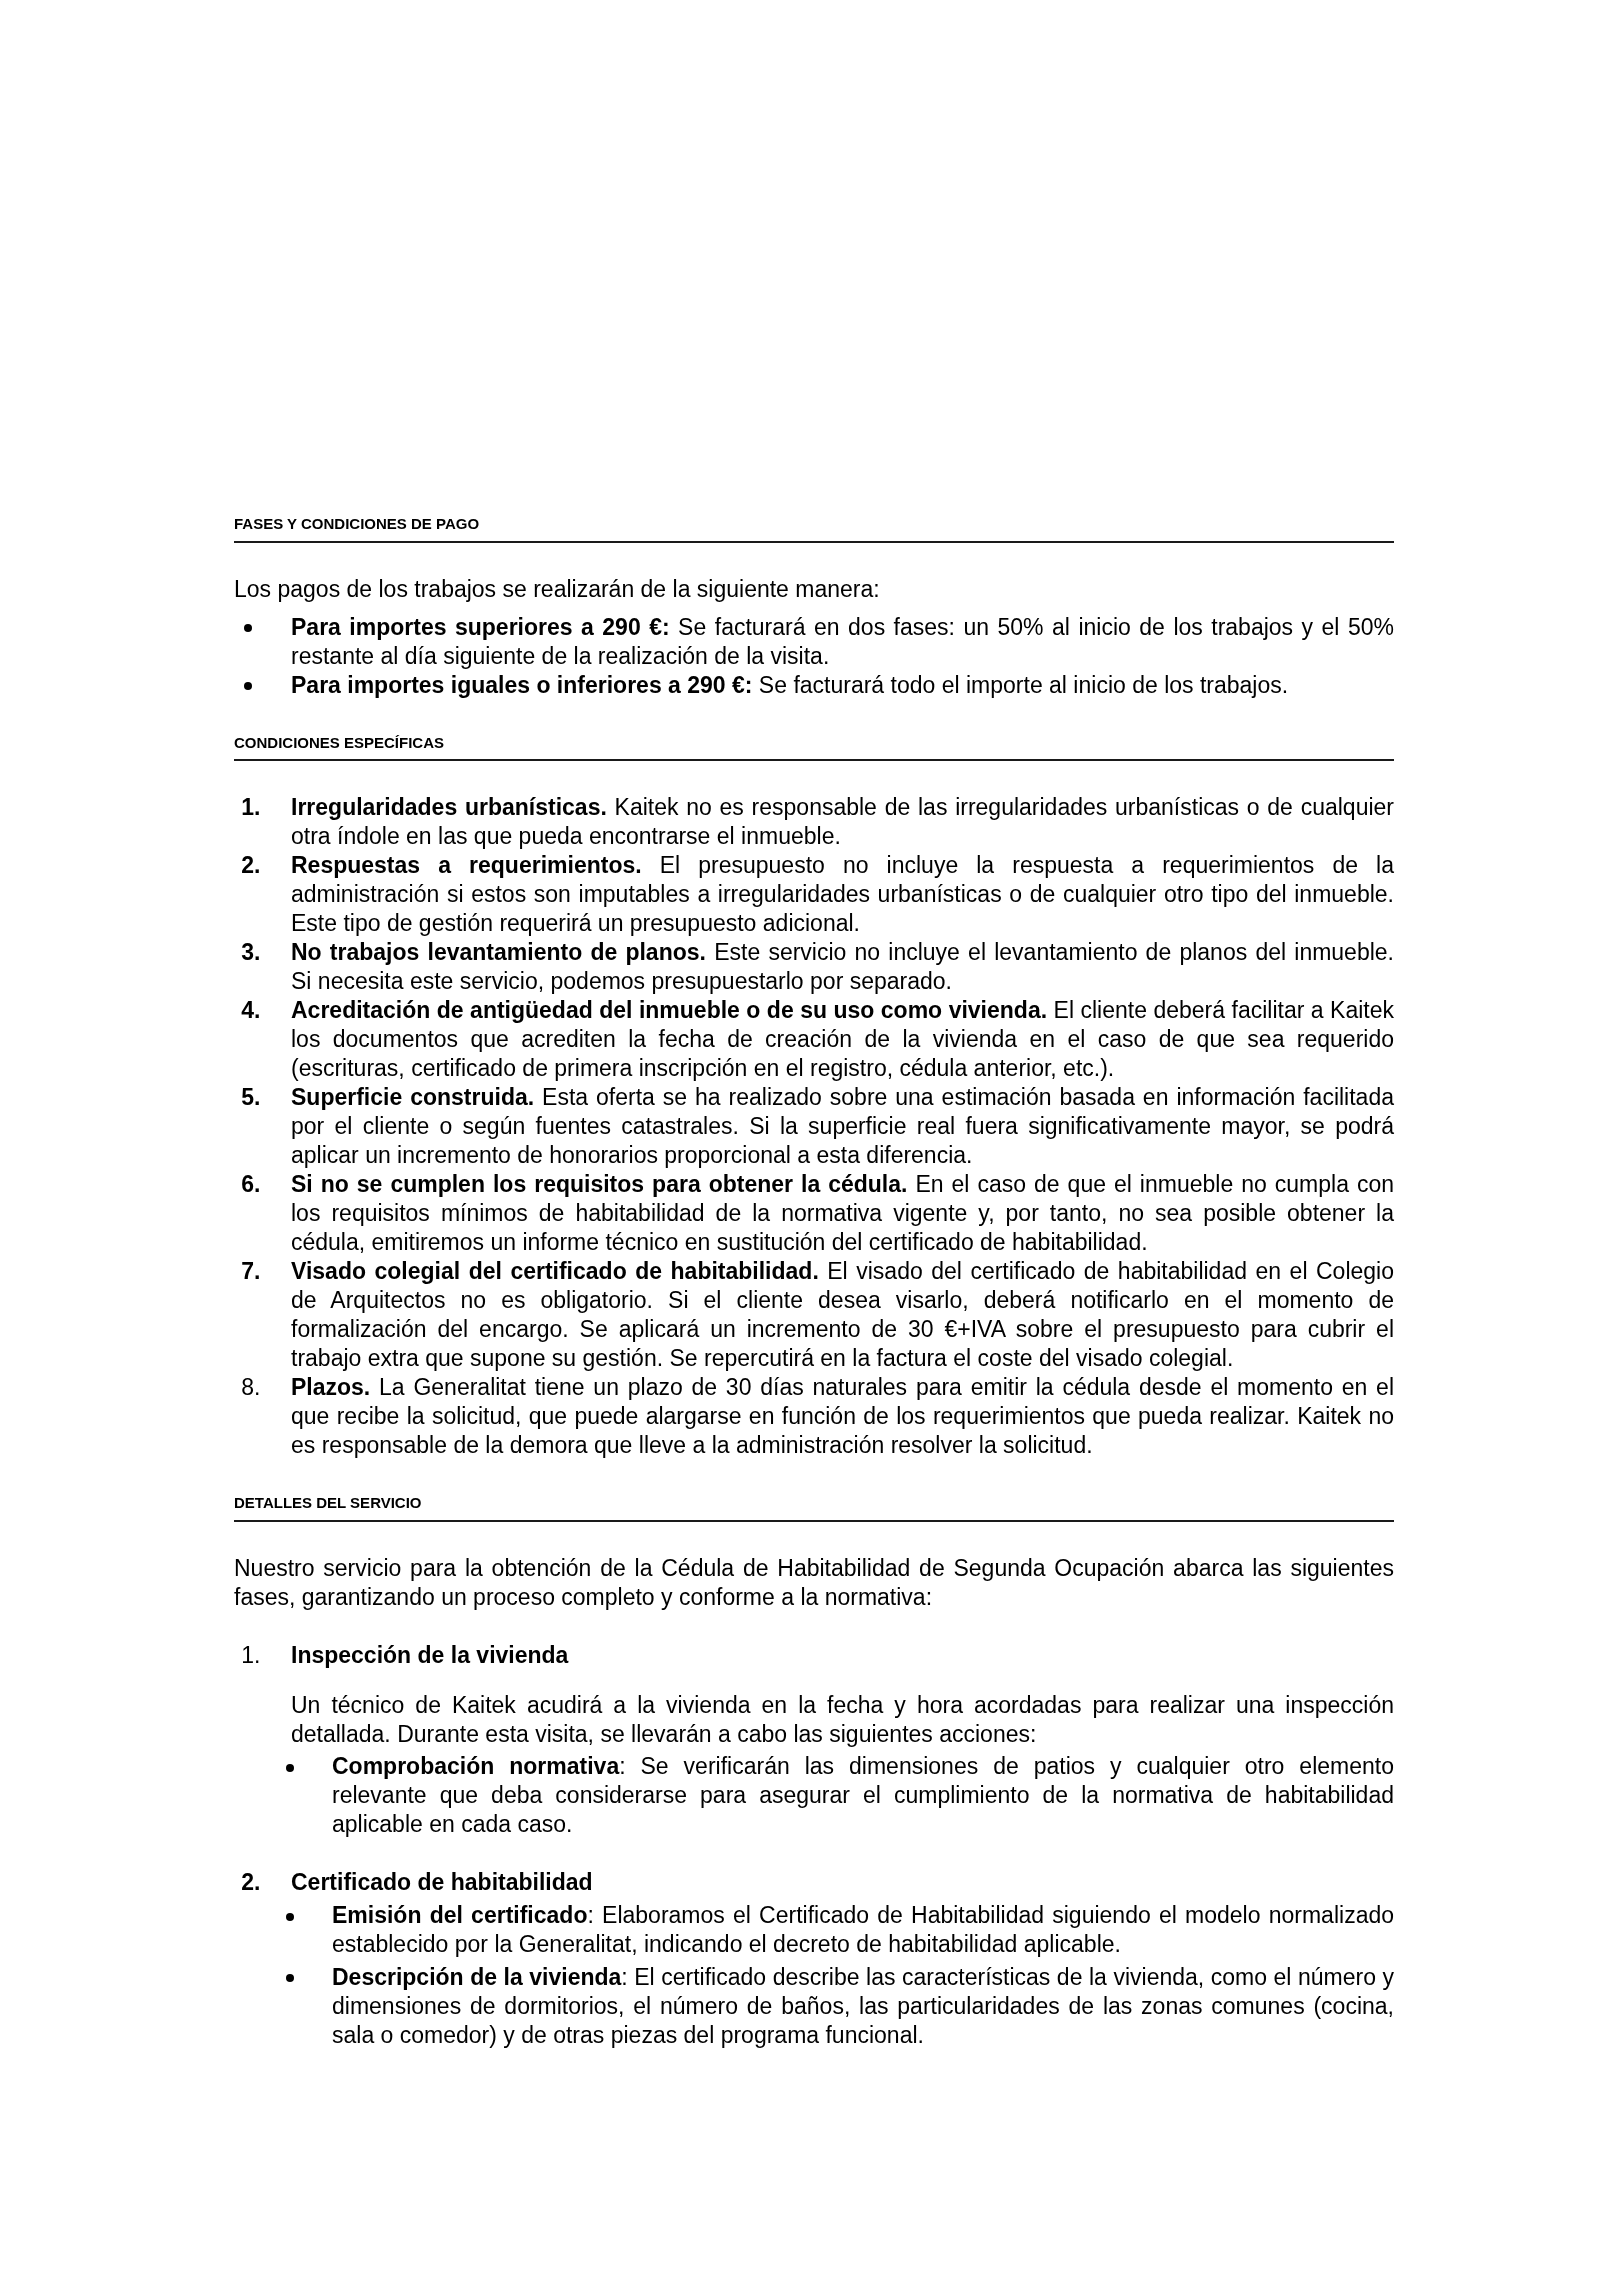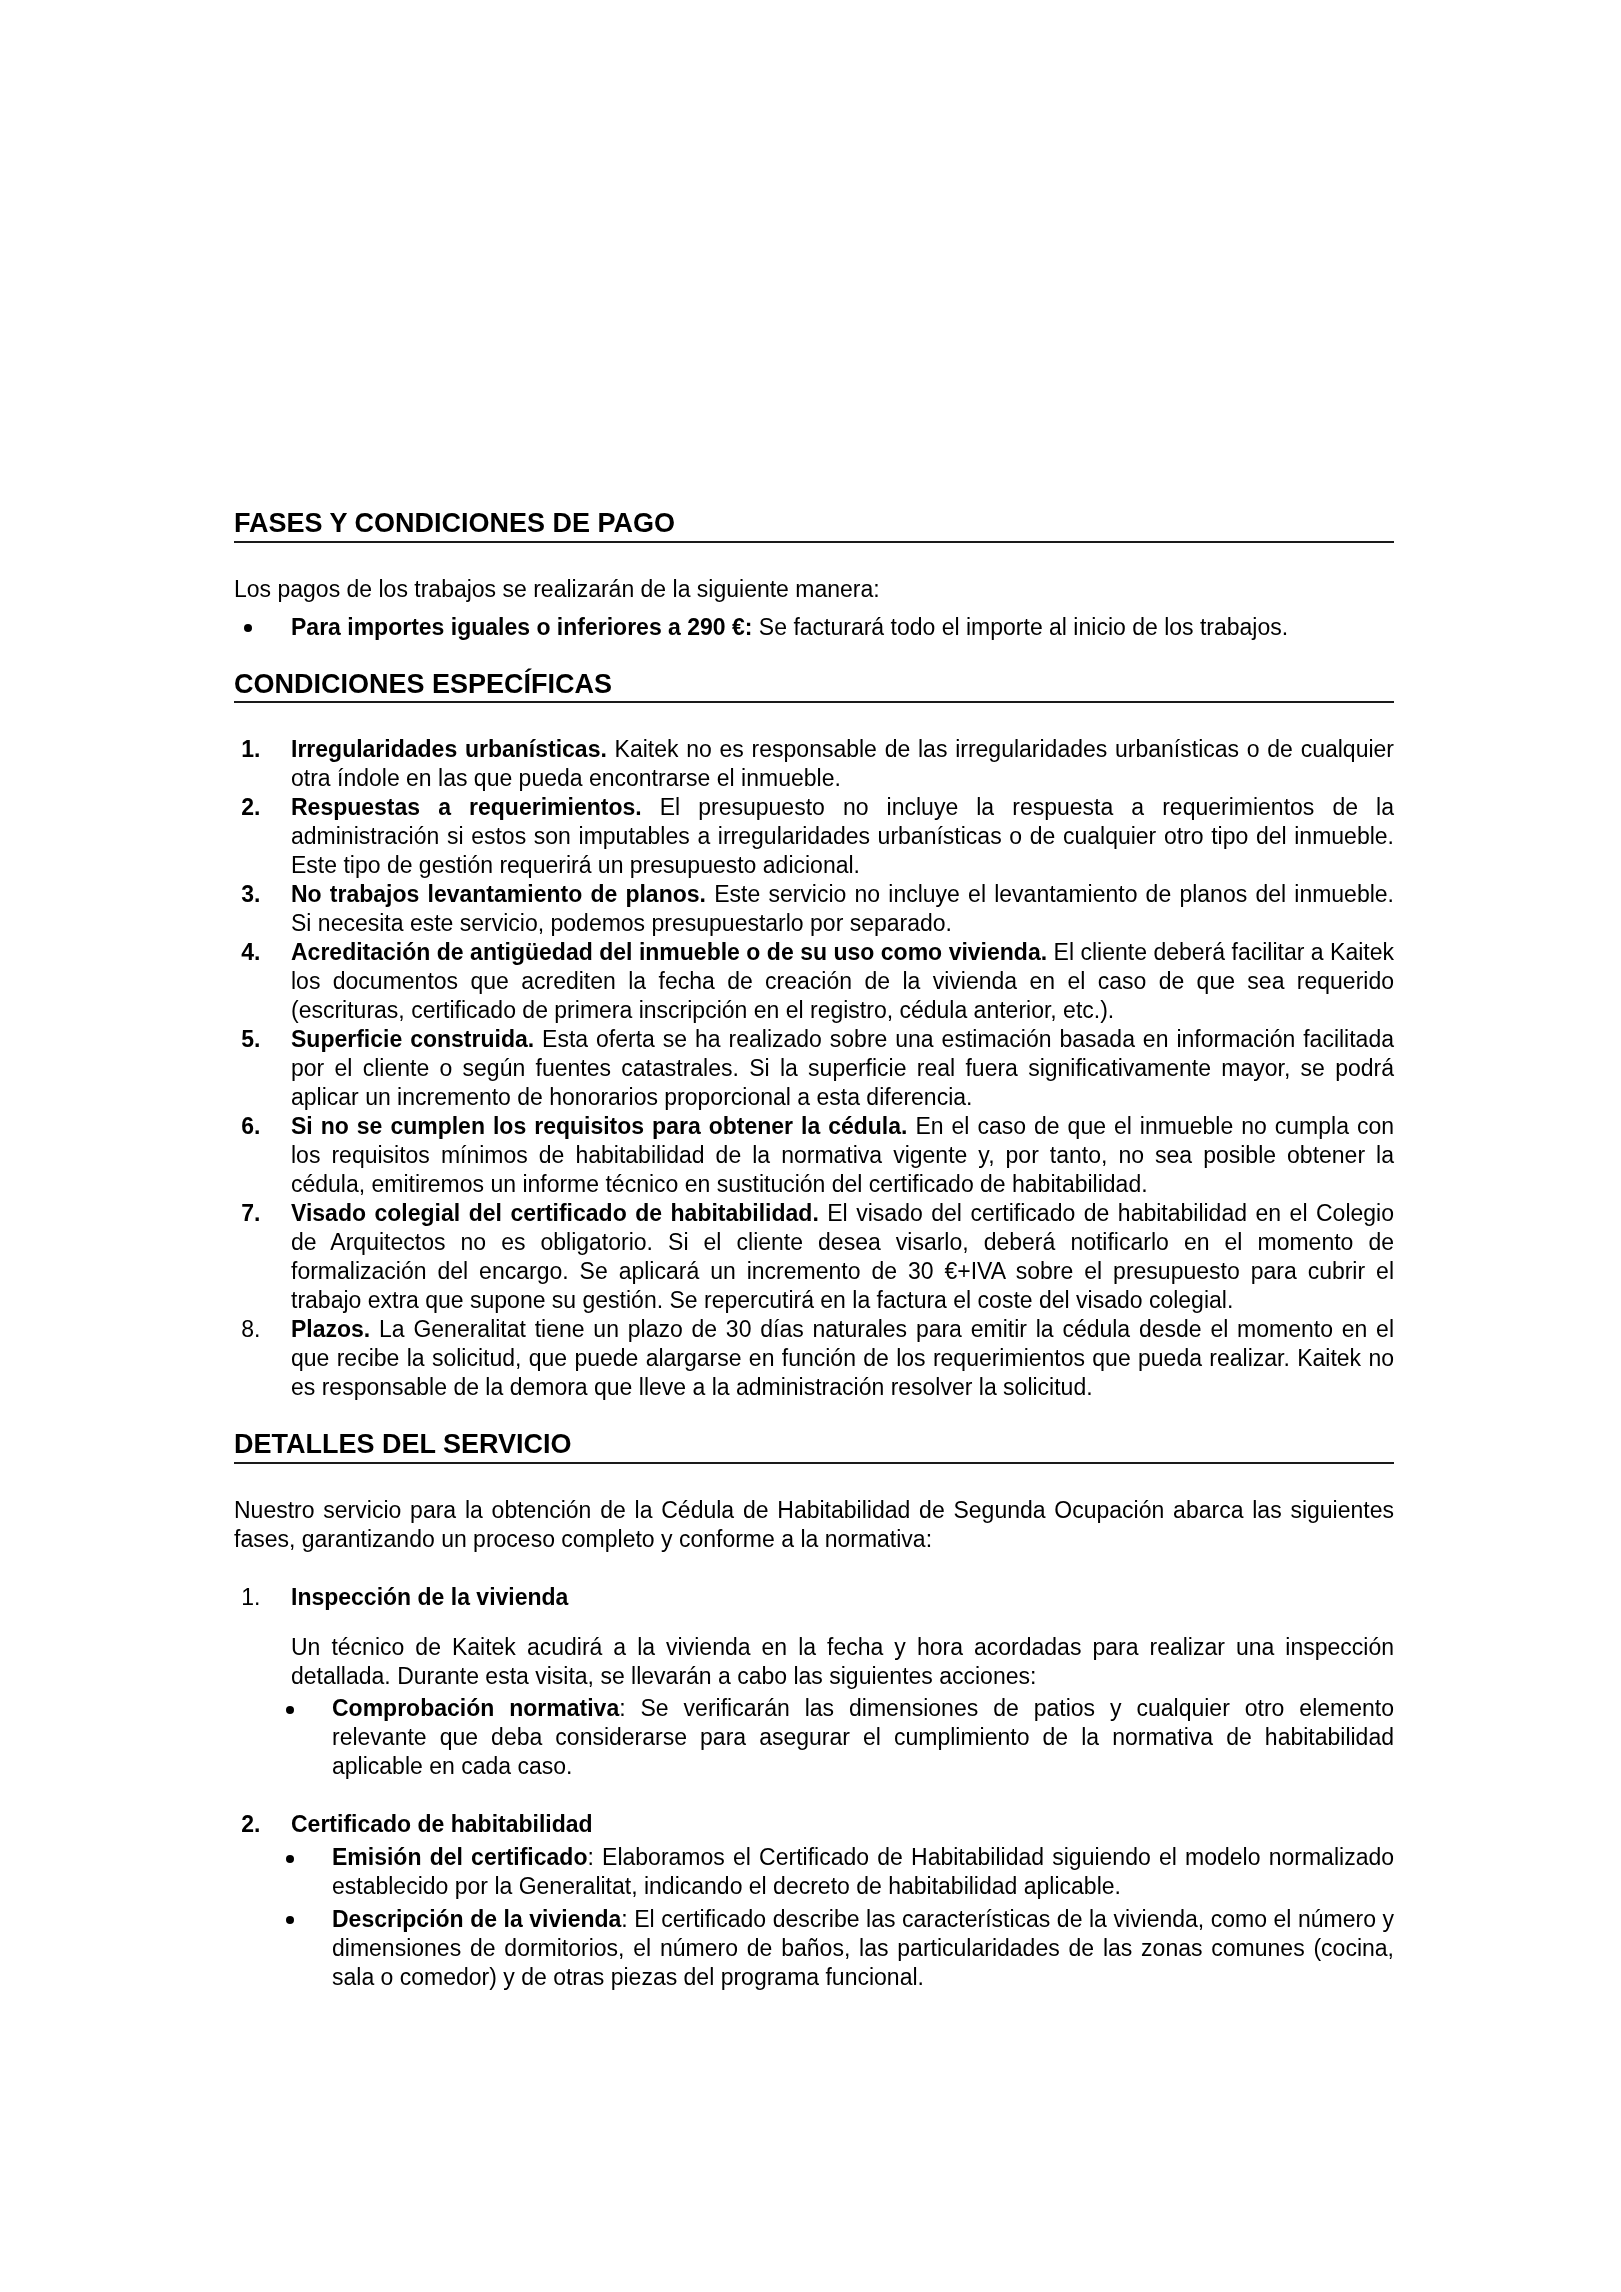--- a/index.html
+++ b/index.html
@@ -18,21 +18,21 @@
     .page {
       position: absolute;
       left: 234px;
       top: 510px;
       width: 1160px;
       font-size: 23px;
       line-height: 29px;
     }
     .section-title {
       font-weight: bold;
-      font-size: 27px;
+      font-size: 15px;
       line-height: 27px;
       padding-bottom: 3.6px;
       border-bottom: 2.2px solid #1a1a1a;
       margin: 0;
     }
     .para {
       margin: 0;
       text-align: justify;
     }
     .bullets, .numbered, .services, .sub-bullets {
@@ -86,20 +86,24 @@
 <body>
 
 <div class="page">
 
   <section>
     <h2 class="section-title">FASES Y CONDICIONES DE PAGO</h2>
     <div class="gap-title-para"></div>
     <p class="para">Los pagos de los trabajos se realizarán de la siguiente manera:</p>
     <div class="gap-para-list"></div>
     <ul class="bullets">
+      <li>
+        <span class="bullet-dot"></span>
+        <b>Para importes superiores a 290 €:</b><span> Se facturará en dos fases: un 50% al inicio de los trabajos y el 50% restante al día siguiente de la realización de la visita.</span>
+      </li>
       <li>
         <span class="bullet-dot"></span>
         <b>Para importes iguales o inferiores a 290 €:</b><span> Se facturará todo el importe al inicio de los trabajos.</span>
       </li>
     </ul>
   </section>
 
   <div class="gap-list-title"></div>
 
   <section>

